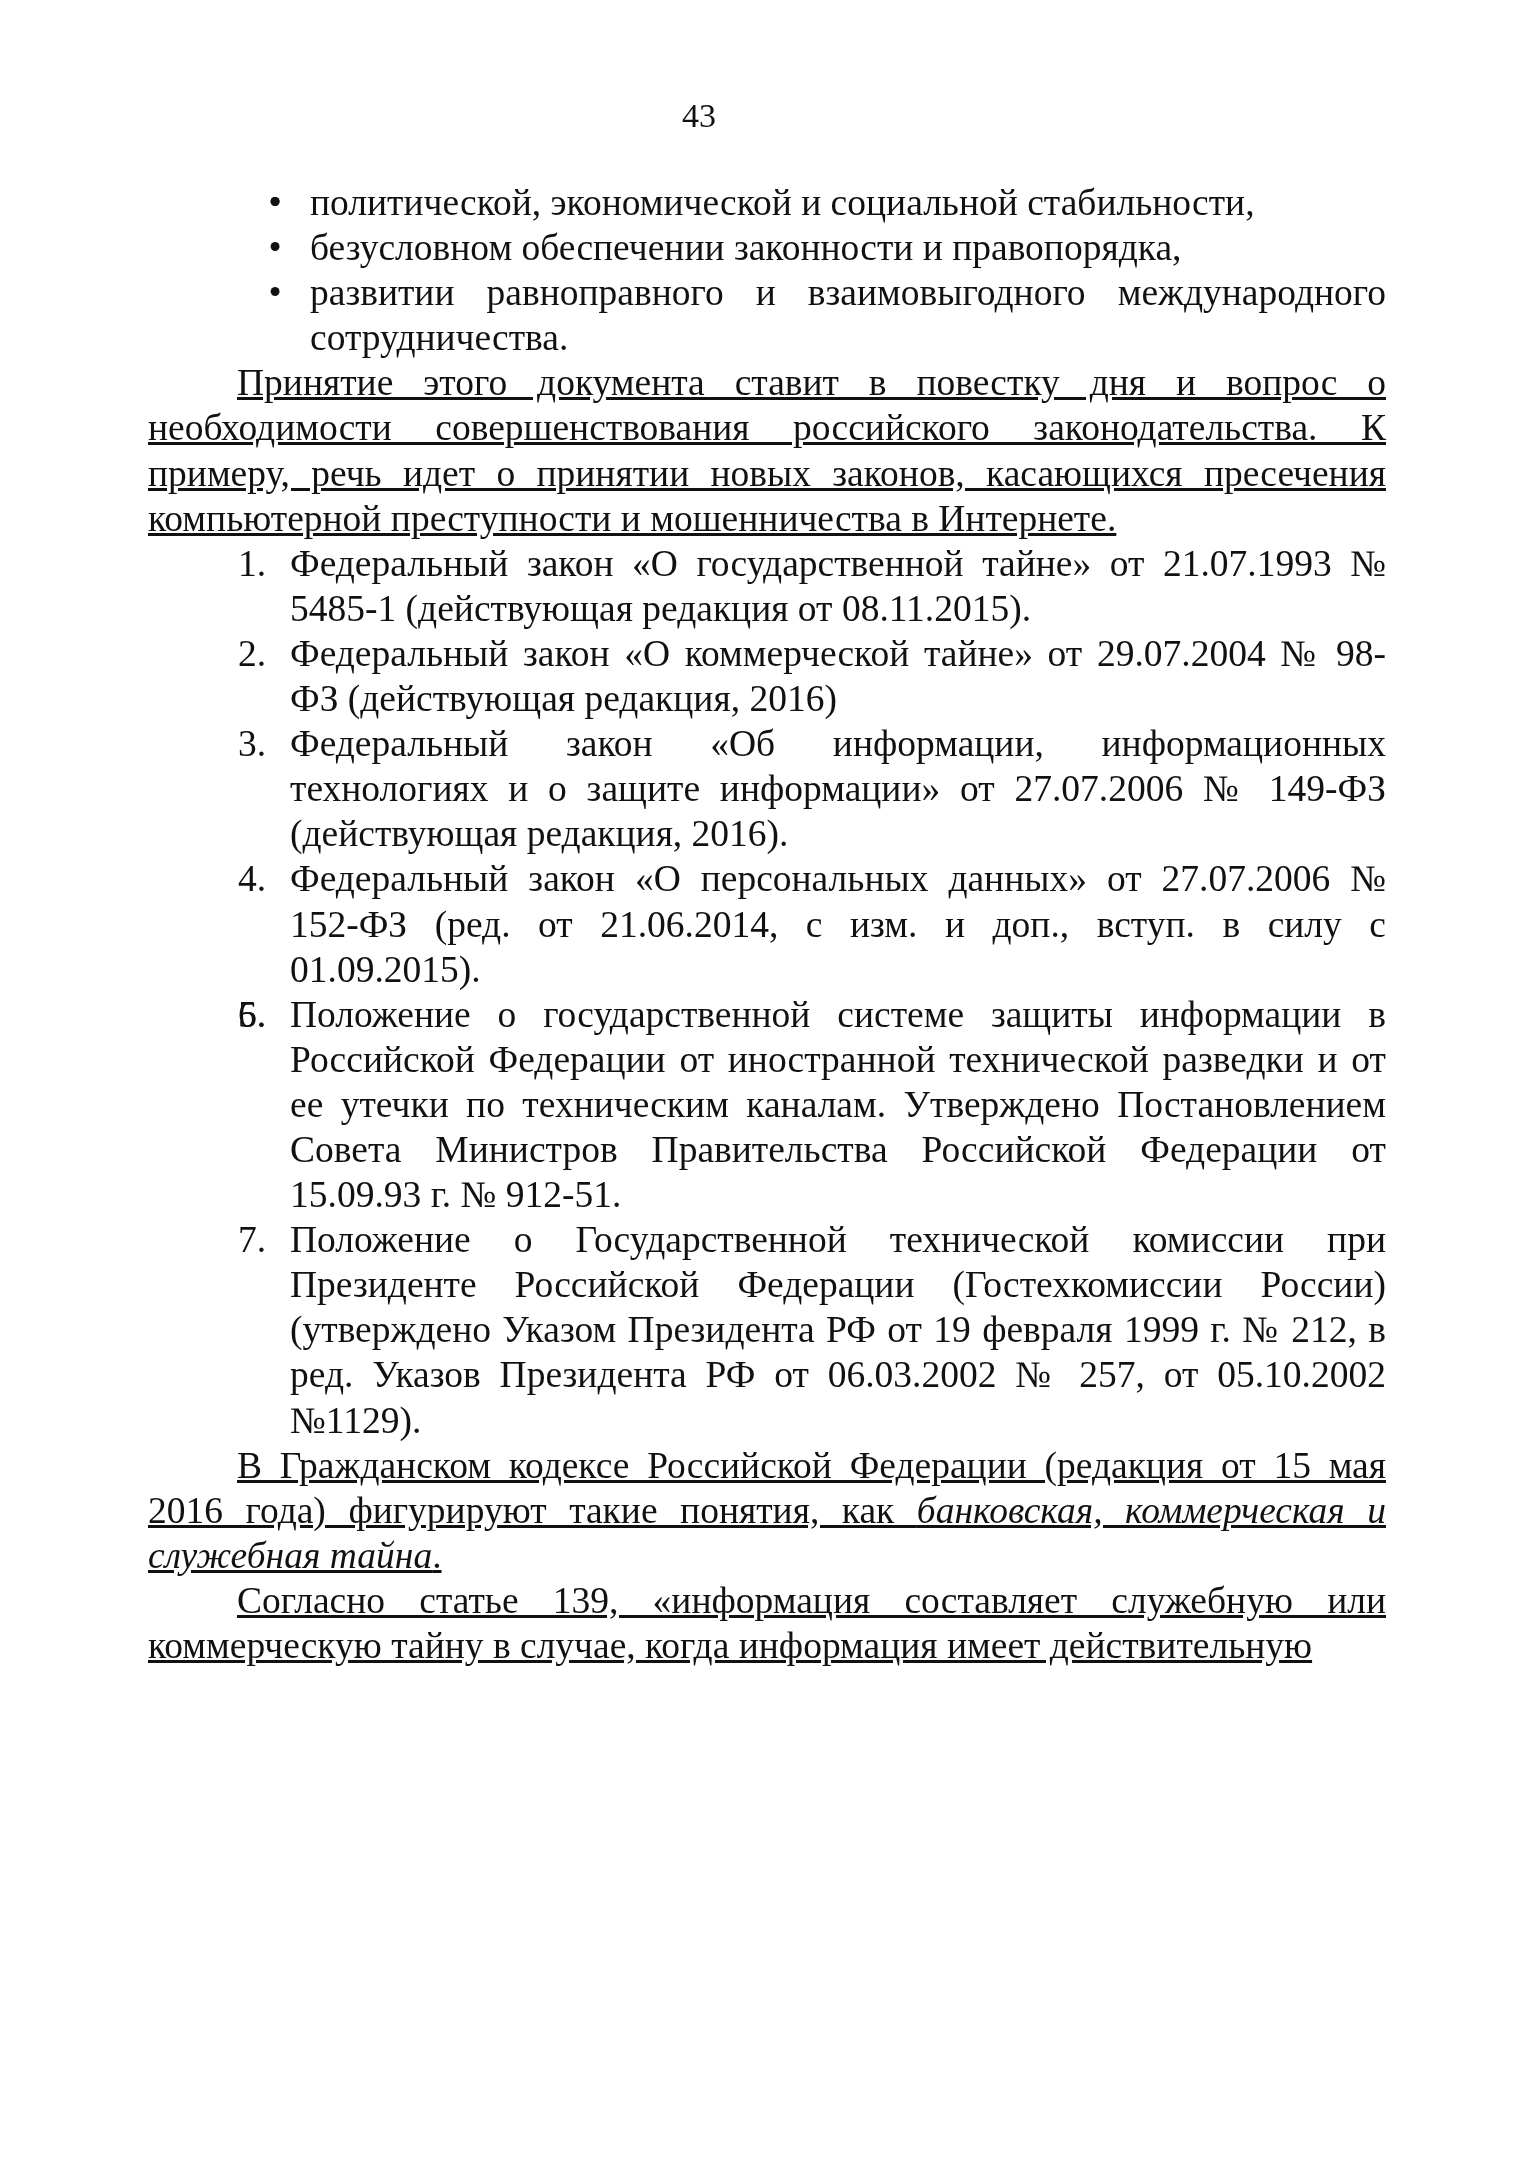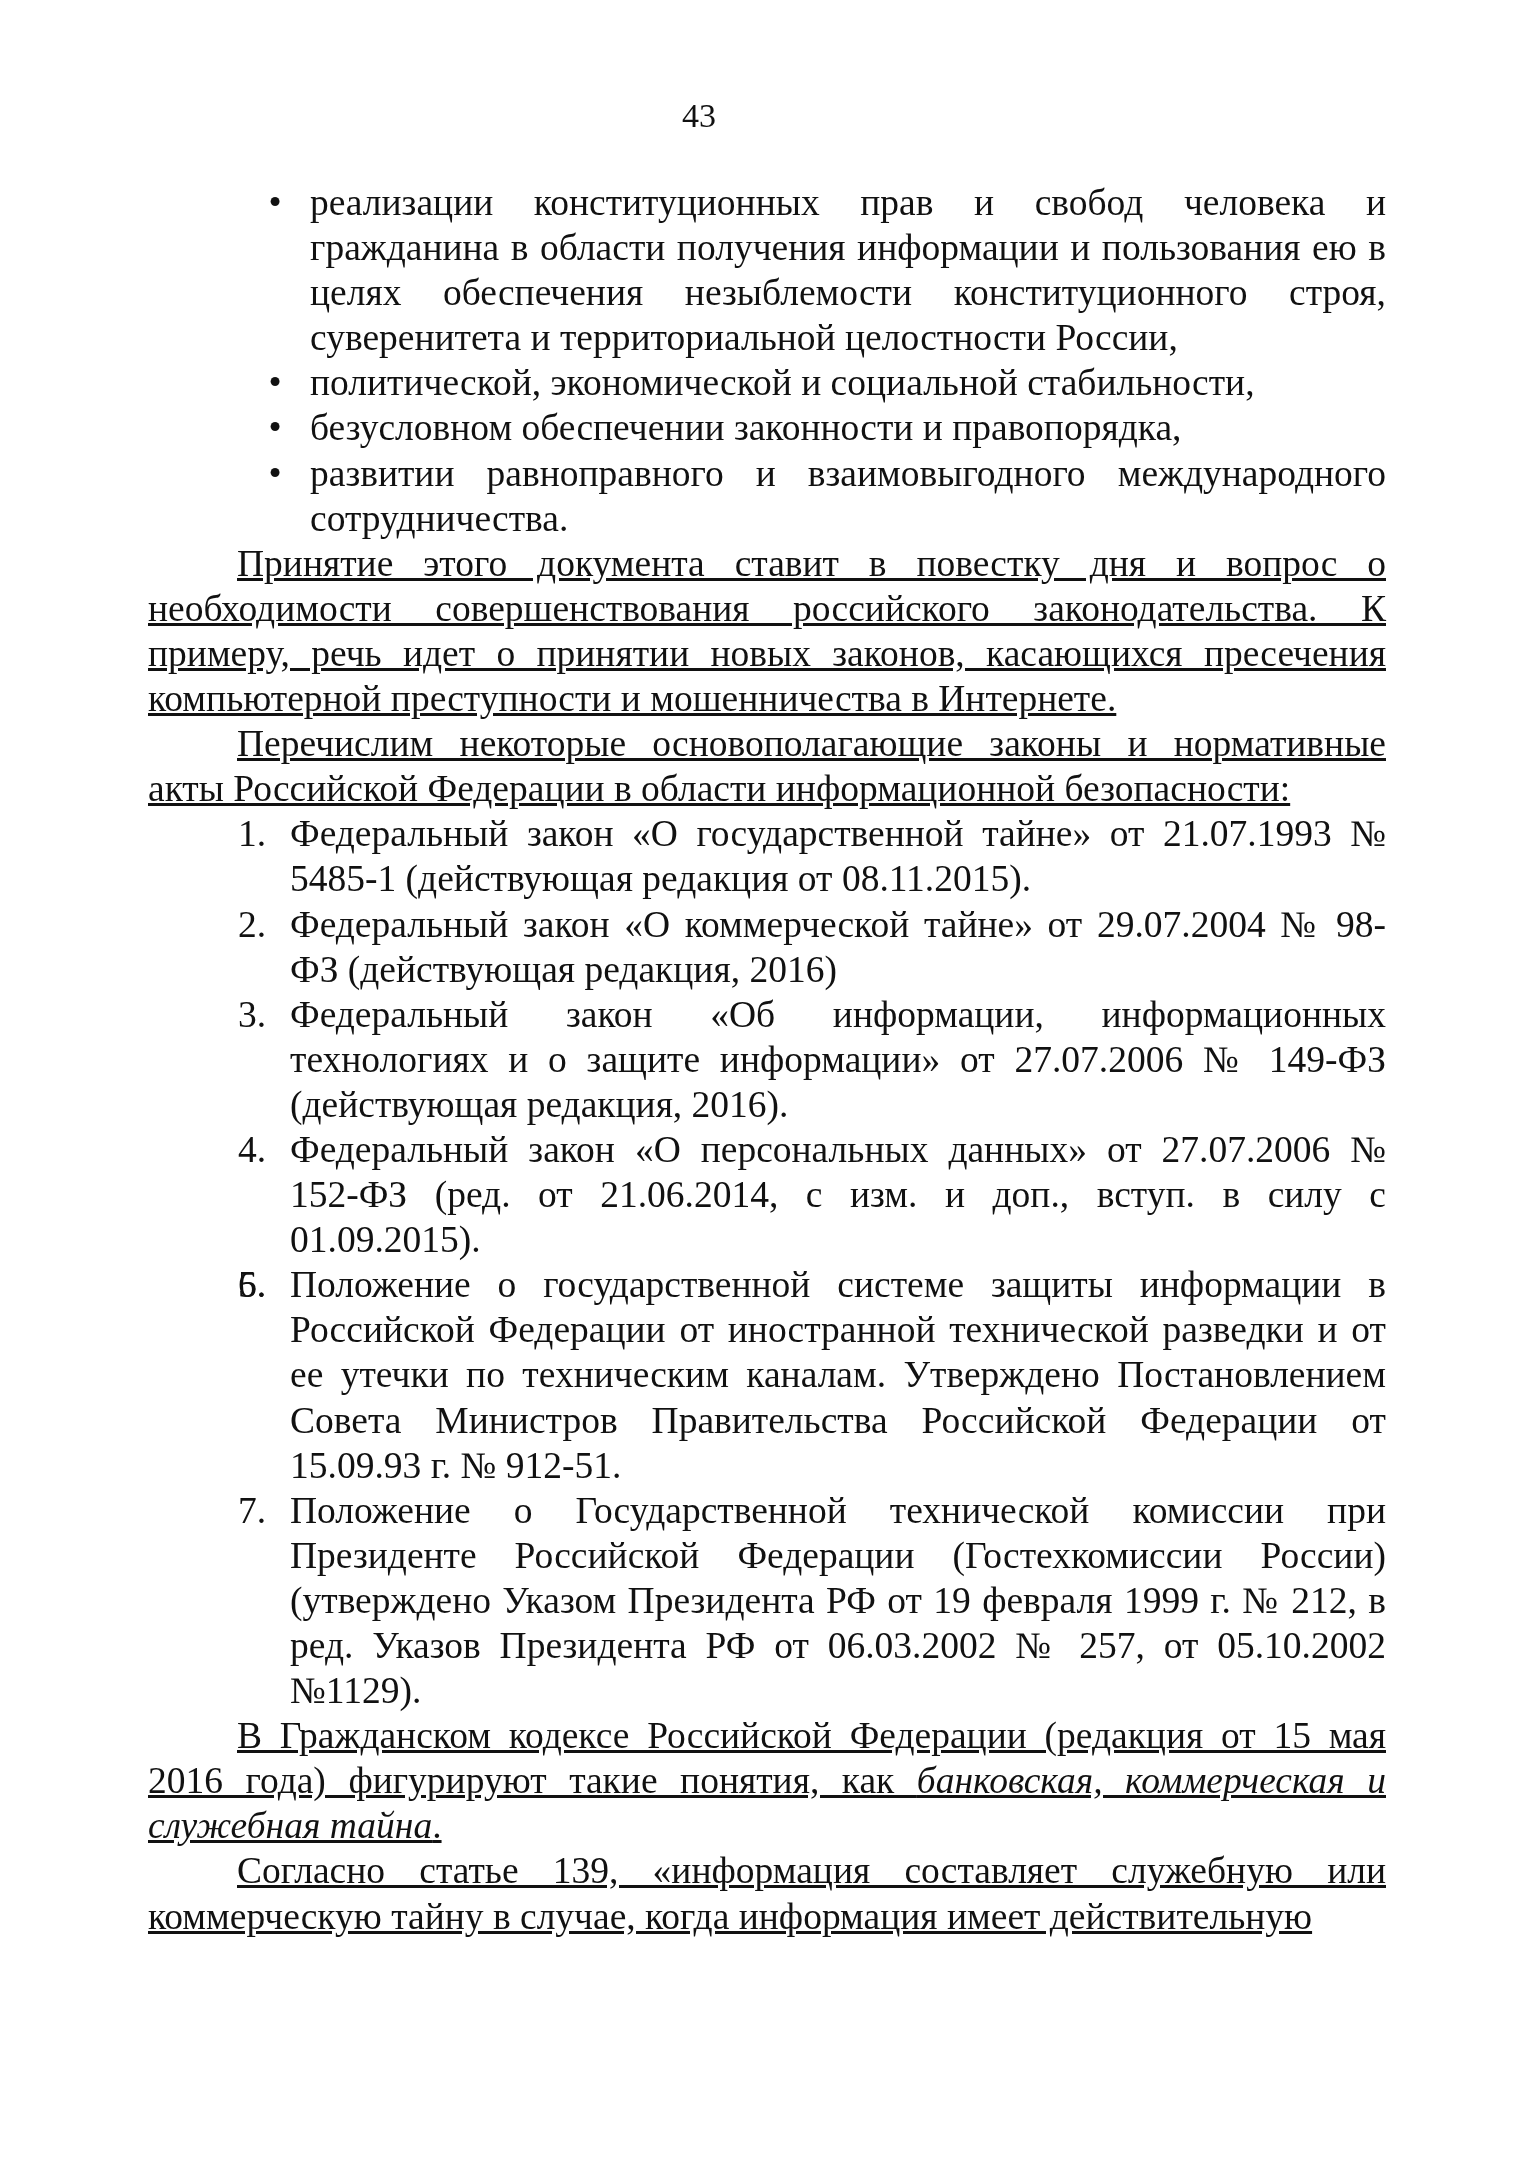--- a/index.html
+++ b/index.html
@@ -32,28 +32,27 @@
   }
   em { font-style: italic; }
 </style>
 </head>
 <body>
 
 <div class="page-number">43</div>
 
 <div class="content">
   <ul class="bullets">
-    <li><span class="bullet">•</span><span>реализации конституционных прав и свобод человека и гражданина в области получения информации и пользования ею в целях обеспечения незыблемости конституционного строя, суверенитета и территориальной целостности России,</span></li>
+    <li><span class="bullet">•</span></li>
     <li><span class="bullet">•</span><span>политической, экономической и социальной стабильности,</span></li>
     <li><span class="bullet">•</span><span>безусловном обеспечении законности и правопорядка,</span></li>
     <li><span class="bullet">•</span><span>развитии равноправного и взаимовыгодного международного сотрудничества.</span></li>
   </ul>
 
   <p>Принятие этого документа ставит в повестку дня и вопрос о необходимости совершенствования российского законодательства. К примеру, речь идет о принятии новых законов, касающихся пресечения компьютерной преступности и мошенничества в Интернете.</p>
-  <p>Перечислим некоторые основополагающие законы и нормативные акты Российской Федерации в области информационной безопасности:</p>
 
   <ol class="numlist">
     <li><span class="num">1.</span><span>Федеральный закон «О государственной тайне» от 21.07.1993 № 5485-1 (действующая редакция от 08.11.2015).</span></li>
     <li><span class="num">2.</span><span>Федеральный закон «О коммерческой тайне» от 29.07.2004 № 98-ФЗ (действующая редакция, 2016)</span></li>
     <li><span class="num">3.</span><span>Федеральный закон «Об информации, информационных технологиях и о защите информации» от 27.07.2006 № 149-ФЗ (действующая редакция, 2016).</span></li>
     <li><span class="num">4.</span><span>Федеральный закон «О персональных данных» от 27.07.2006 № 152-ФЗ (ред. от 21.06.2014, с изм. и доп., вступ. в силу с 01.09.2015).</span></li>
     <li><span class="num">5.</span></li>
     <li><span class="num">6.</span><span>Положение о государственной системе защиты информации в Российской Федерации от иностранной технической разведки и от ее утечки по техническим каналам. Утверждено Постановлением Совета Министров Правительства Российской Федерации от 15.09.93 г. № 912-51.</span></li>
     <li><span class="num">7.</span><span>Положение о Государственной технической комиссии при Президенте Российской Федерации (Гостехкомиссии России) (утверждено Указом Президента РФ от 19 февраля 1999 г. № 212, в ред. Указов Президента РФ от 06.03.2002 № 257, от 05.10.2002 №1129).</span></li>
   </ol>

